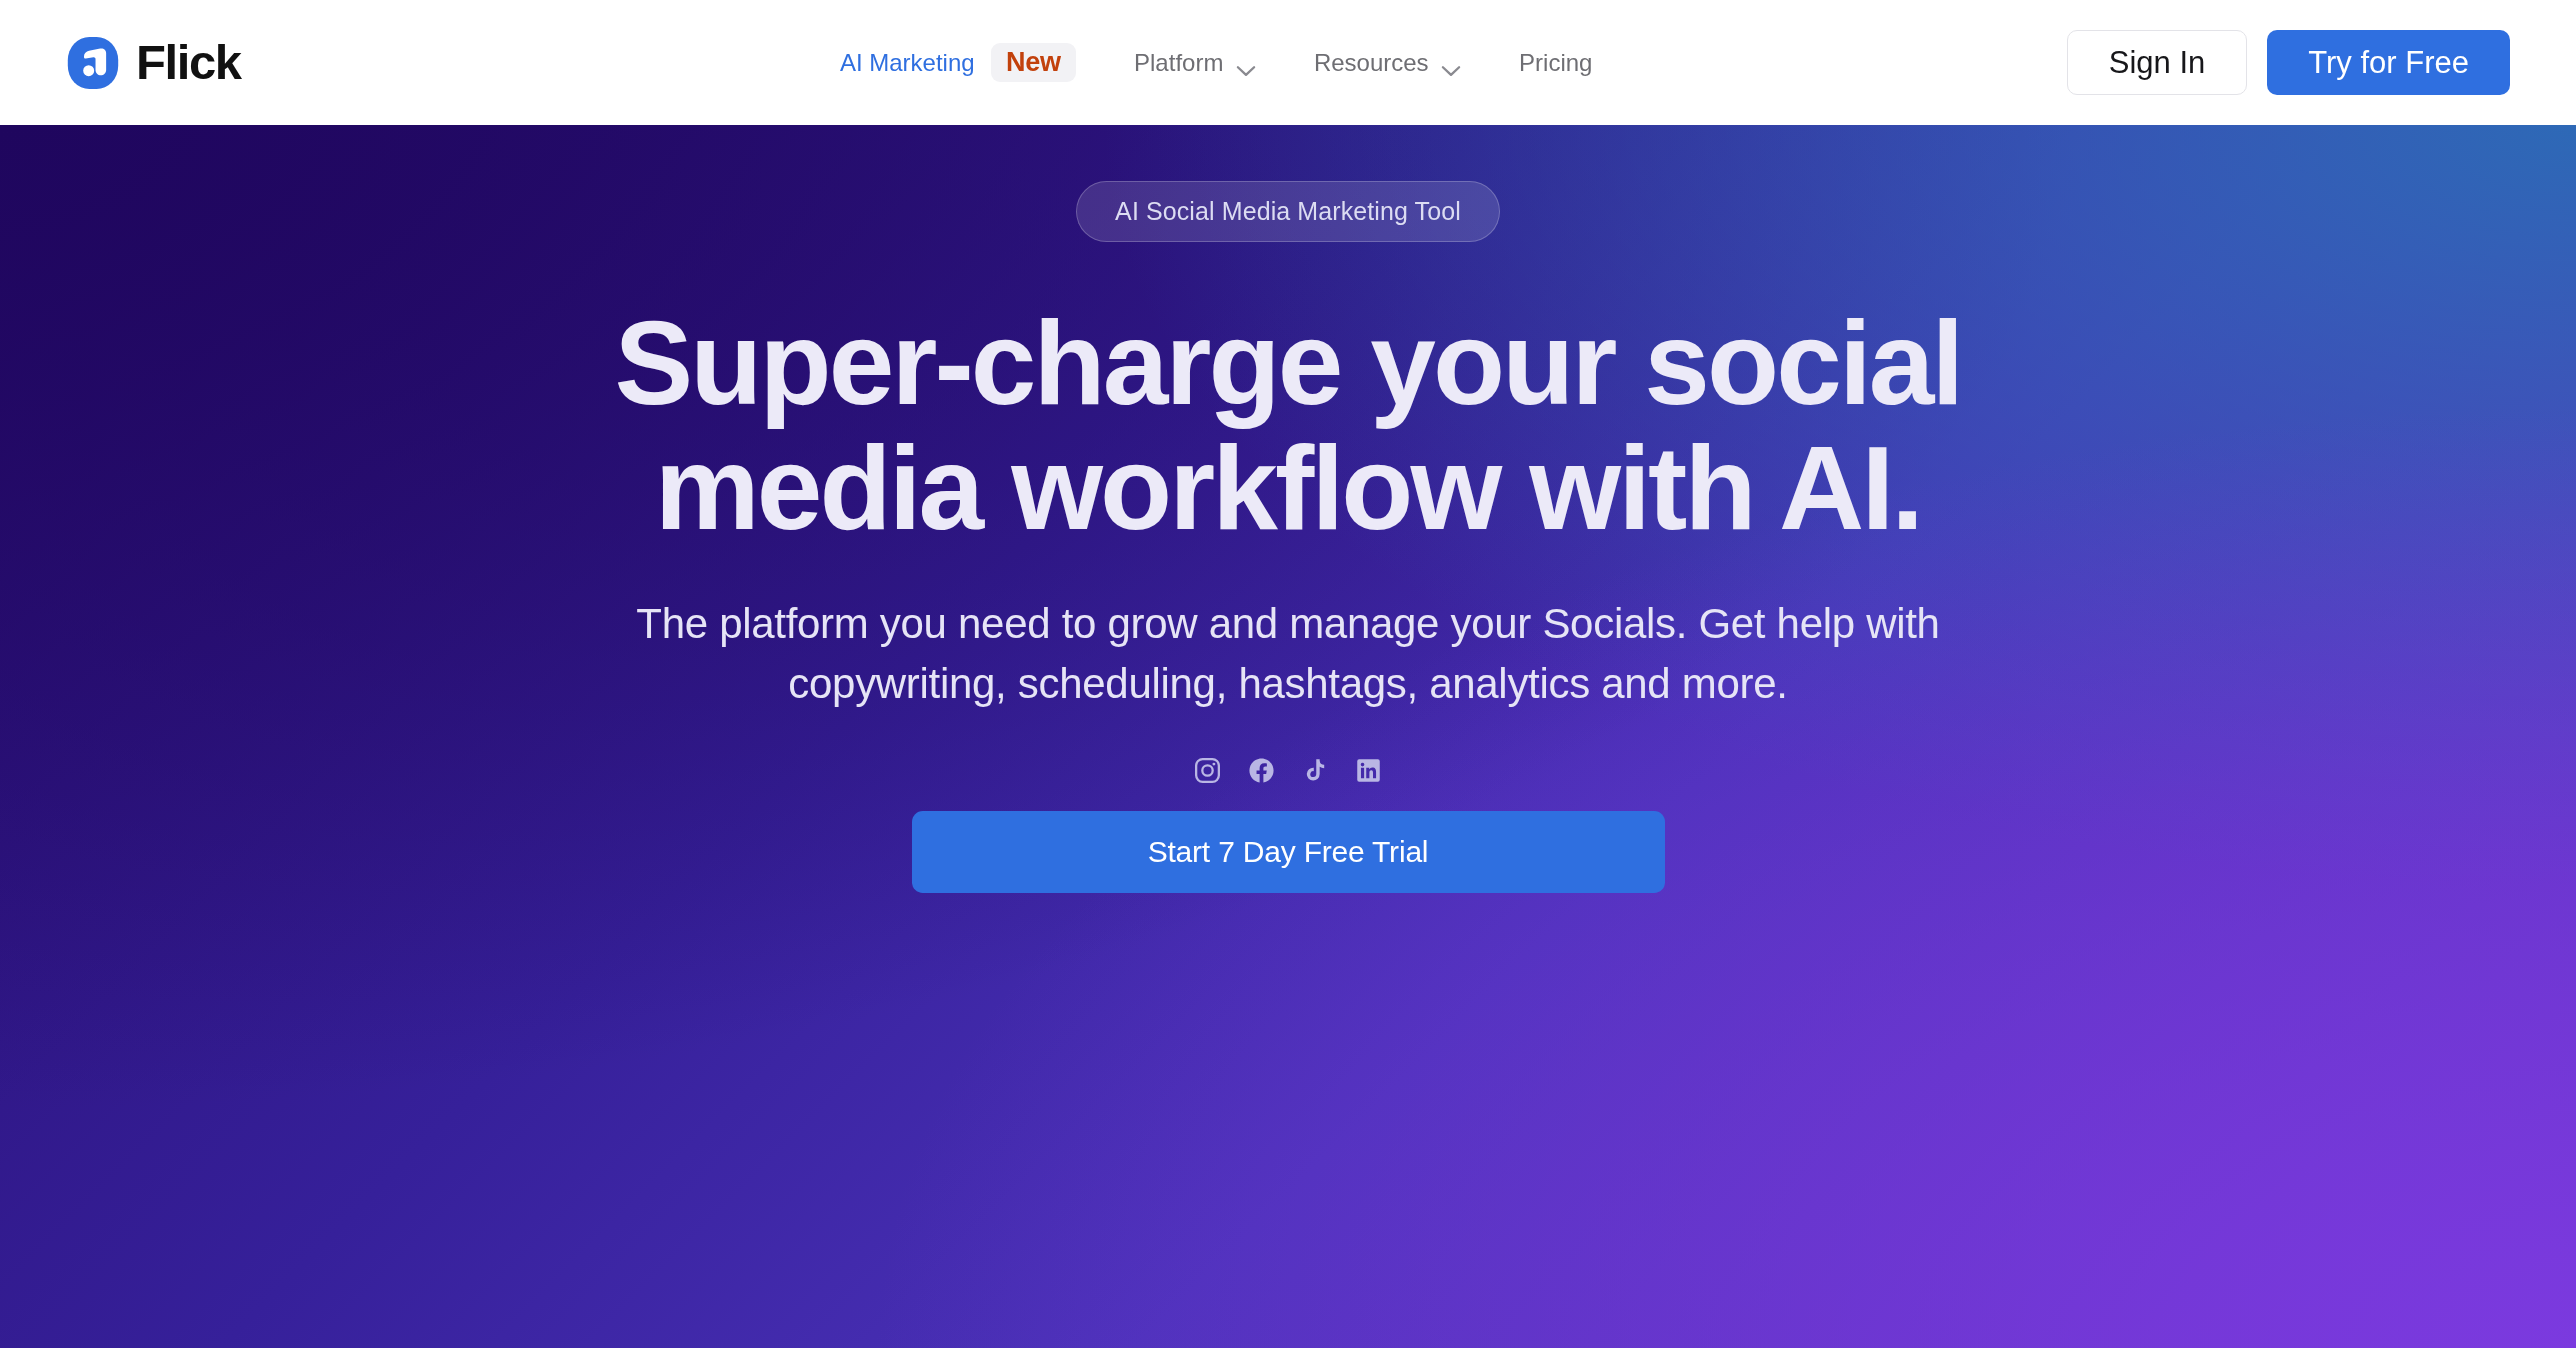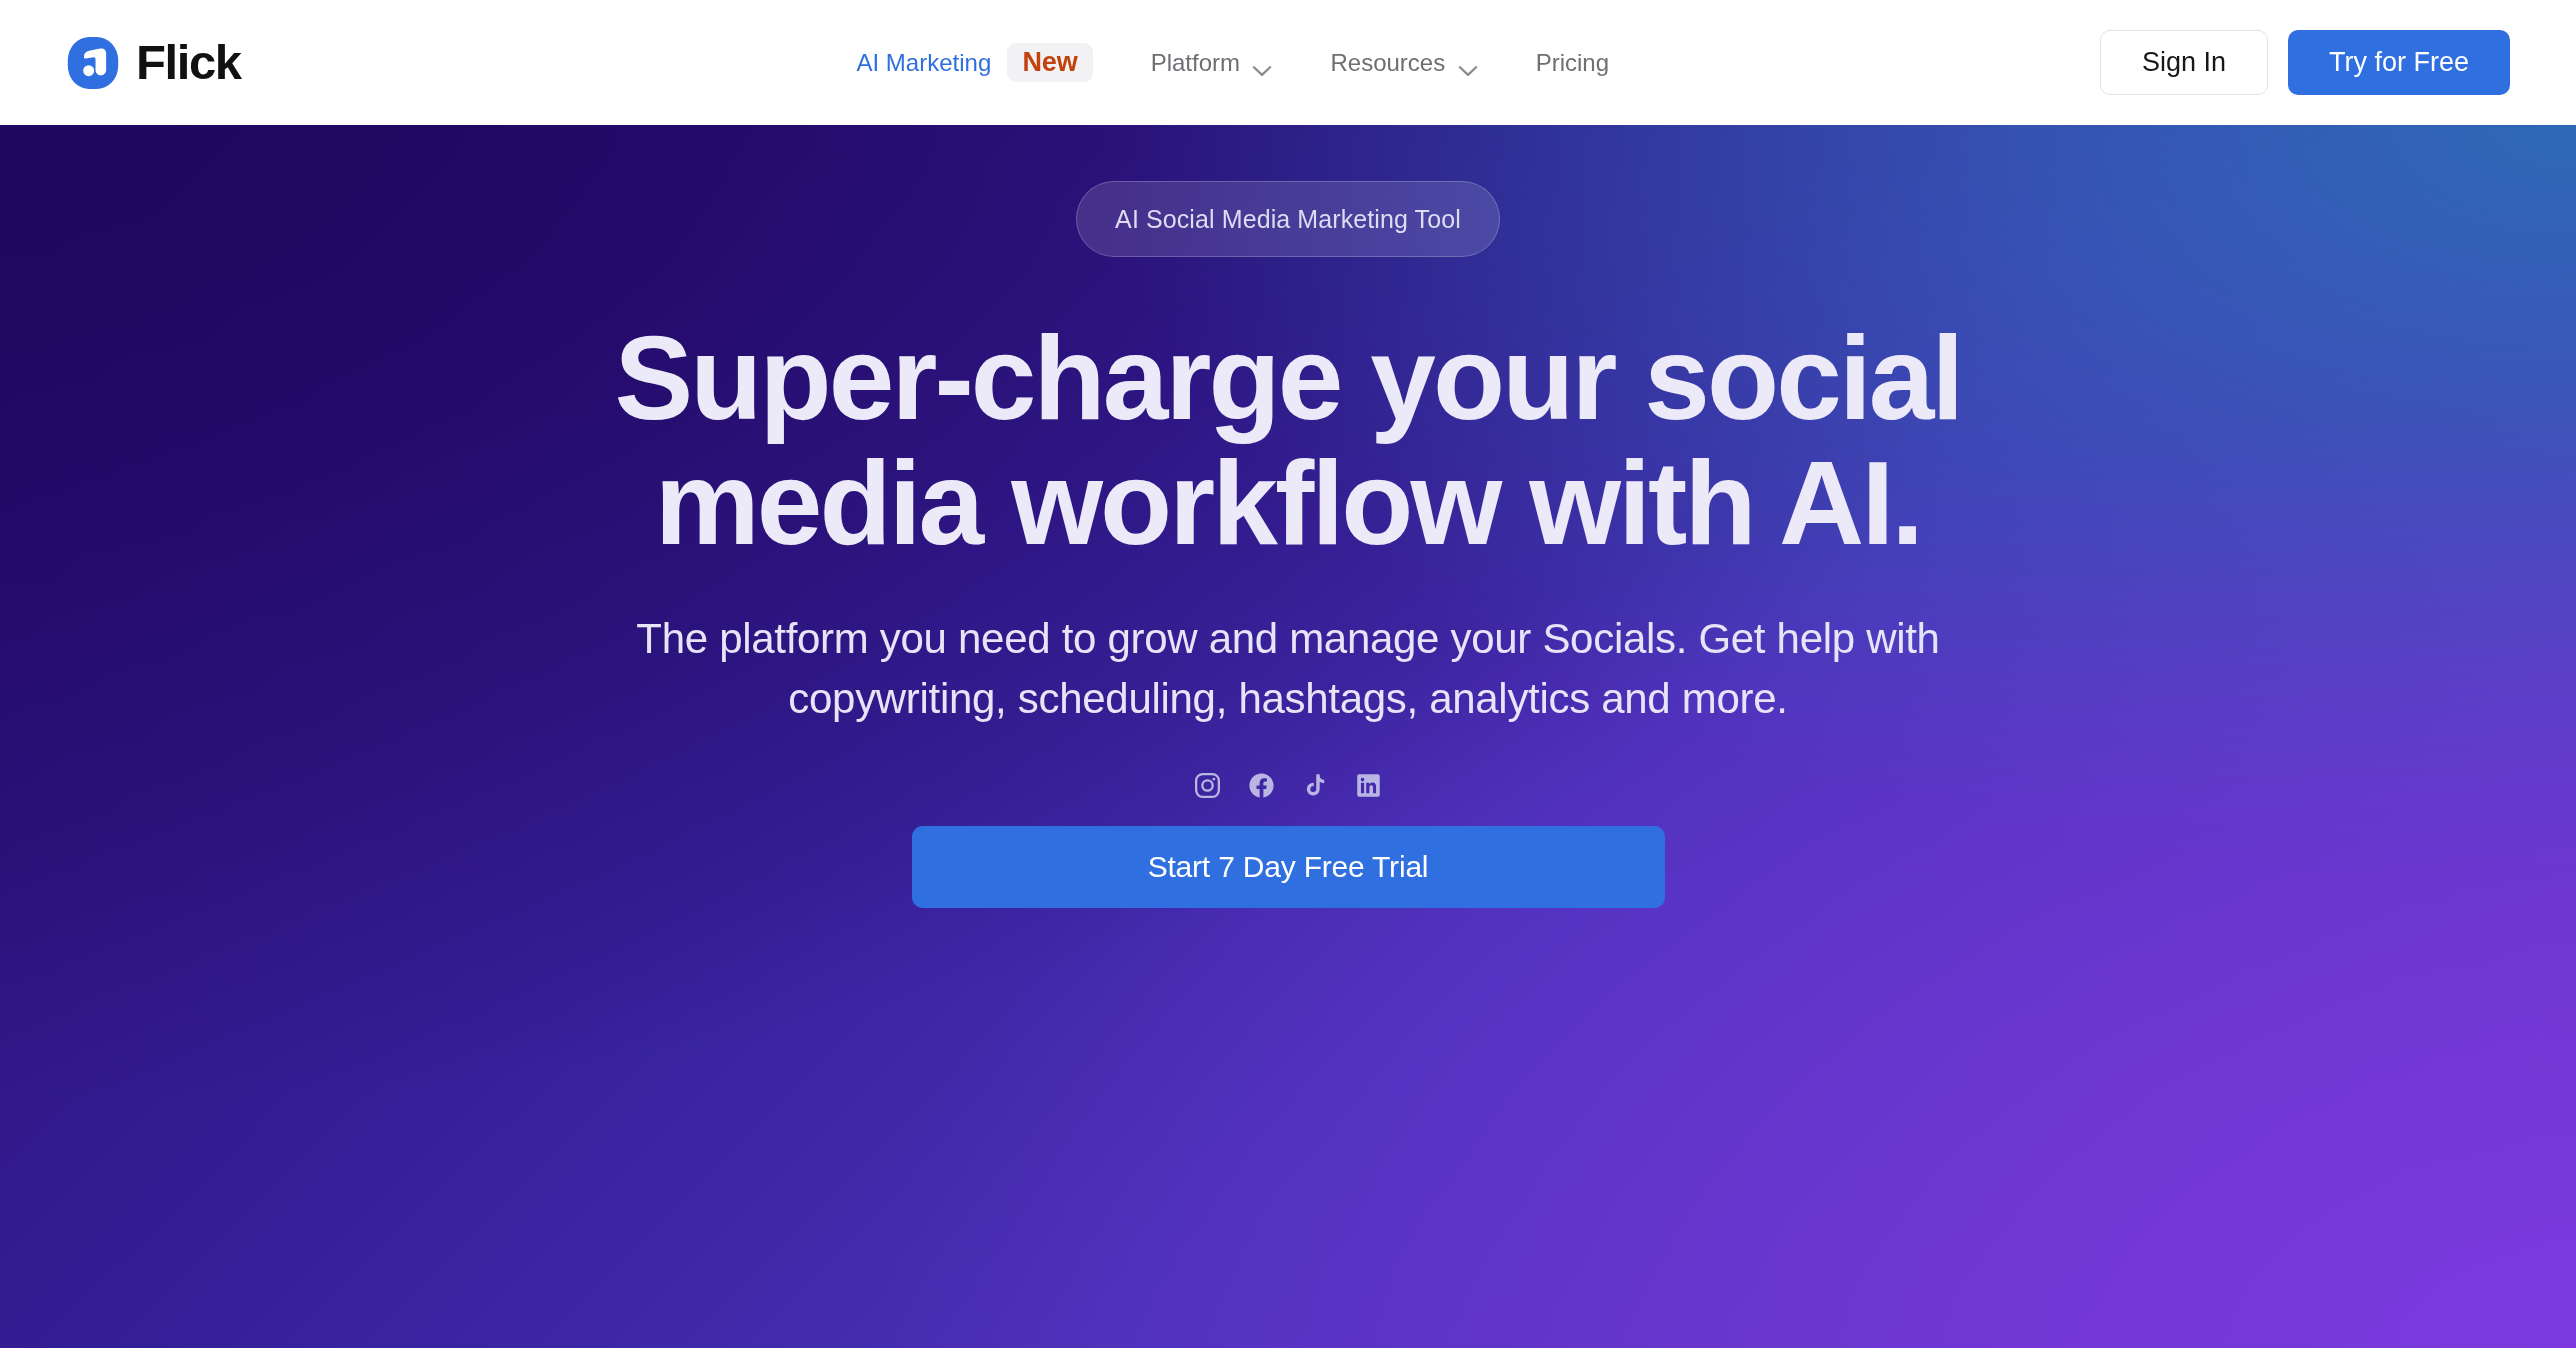--- a/index.html
+++ b/index.html
@@ -105,21 +105,21 @@
   .header-actions {
     display: flex;
     align-items: center;
     gap: 20px;
     flex: 0 0 auto;
   }
   .btn {
     display: inline-flex;
     align-items: center;
     justify-content: center;
-    font-size: 27px;
+    font-size: 31px;
     line-height: 1;
     border-radius: 10px;
     cursor: pointer;
     white-space: nowrap;
     border: none;
     font-family: inherit;
   }
   .btn-signin {
     height: 65px;
     padding: 0 41px;
@@ -157,21 +157,21 @@
     display: flex;
     flex-direction: column;
     align-items: center;
     padding-top: 56px;
   }
 
   .hero-pill {
     display: inline-flex;
     align-items: center;
     justify-content: center;
-    height: 76px;
+    height: 61px;
     padding: 16px 38px;
     border-radius: 895px;
     background: rgba(255,255,255,0.13);
     border: 1.8px solid rgba(255,255,255,0.22);
     color: #dcdcf2;
     font-size: 25px;
     letter-spacing: 0.1px;
     line-height: 1;
     cursor: default;
   }

